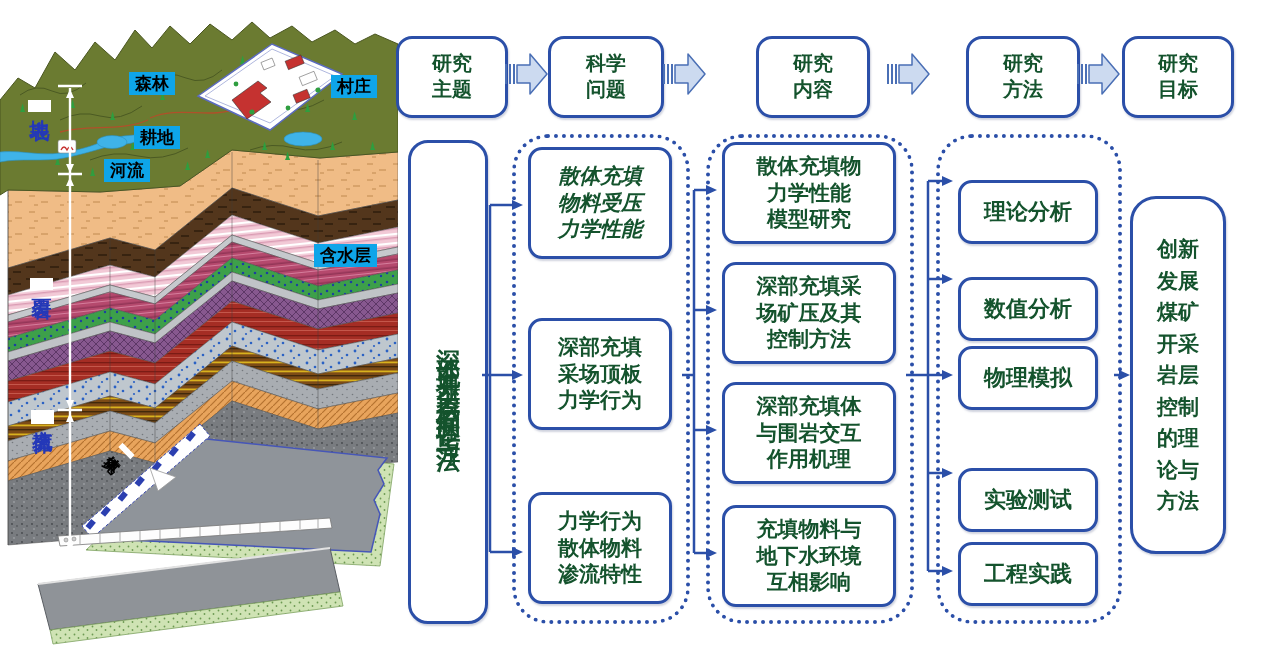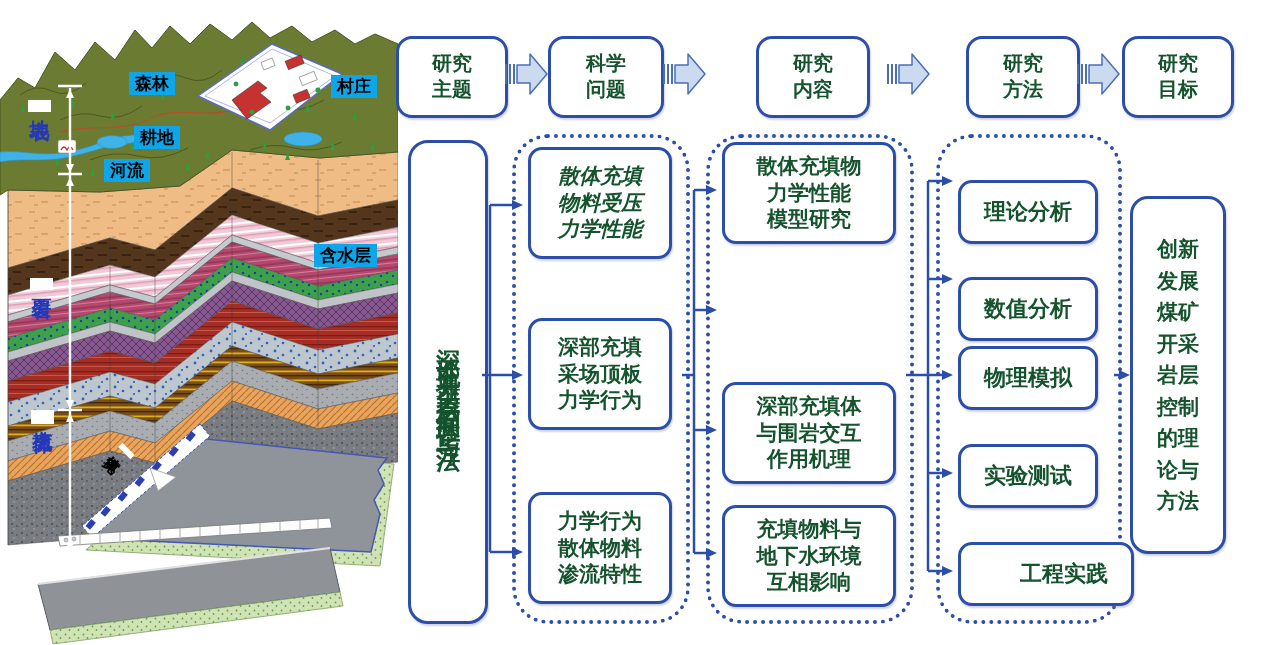--- a/index.html
+++ b/index.html
@@ -22,22 +22,22 @@
   #h5{left:1122px;top:36px;width:106px;height:76px;}
   #topic{left:408px;top:140px;width:74px;height:478px;font-size:24px;border-radius:20px;}
   #probC{left:512px;top:134px;width:170px;height:482px;}
   .prob{left:528px;width:138px;height:106px;font-size:21px;}
   #p0{top:147px;font-style:italic;} #p1{top:318px;} #p2{top:492px;}
   #contC{left:706px;top:134px;width:200px;height:482px;}
   .cont{left:722px;width:168px;height:96px;font-size:21px;}
   #c0{top:142px;} #c1{top:262px;} #c2{top:382px;} #c3{top:505px;}
   #methC{left:936px;top:134px;width:178px;height:482px;}
   .meth{left:958px;width:134px;height:58px;font-size:22px;}
-  #m0{top:152px;margin-top:28px;} #m1{top:250px;margin-top:27px;} #m2{top:346px;} #m3{top:444px;} #m4{top:542px;padding-left:36px;}
-  #goal{left:1130px;top:196px;width:90px;height:352px;font-size:21px;line-height:1.5;border-radius:18px;}
+  #m0{top:152px;margin-top:28px;} #m1{top:250px;margin-top:27px;} #m2{top:346px;} #m3{top:468px;} #m4{top:542px;}
+  #goal{left:1130px;top:196px;width:90px;height:352px;font-size:21px;line-height:1.5;border-radius:26px;}
   
   .geo-label{position:absolute;background:#0ea5e9;color:#000;font-weight:bold;font-size:17px;
              padding:1px 6px;line-height:1.25;white-space:nowrap;z-index:3;}
   .geo-vlabel{position:absolute;background:#fff;color:#2438b8;font-weight:bold;font-size:20px;
               writing-mode:vertical-lr;text-orientation:upright;padding:4px 1px;line-height:1.05;
               letter-spacing:2px;z-index:3;}
   .geo-dlabel{position:absolute;background:#fff;color:#000;font-weight:bold;font-size:15px;
               writing-mode:vertical-lr;text-orientation:upright;padding:3px 1px;line-height:1;
               transform:rotate(45deg);z-index:3;}
   #lbl-forest{left:129px;top:72px;}
@@ -264,20 +264,23 @@
 采场顶板
 力学行为</div>
   <div class="node prob" id="p2">力学行为
 散体物料
 渗流特性</div>
 
   <div class="dotted" id="contC"></div>
   <div class="node cont" id="c0">散体充填物
 力学性能
 模型研究</div>
+  <div class="node cont" id="c1">深部充填采
+场矿压及其
+控制方法</div>
   <div class="node cont" id="c2">深部充填体
 与围岩交互
 作用机理</div>
   <div class="node cont" id="c3">充填物料与
 地下水环境
 互相影响</div>
 
   <div class="dotted" id="methC"></div>
   <div class="node meth" id="m0">理论分析</div>
   <div class="node meth" id="m1">数值分析</div>

